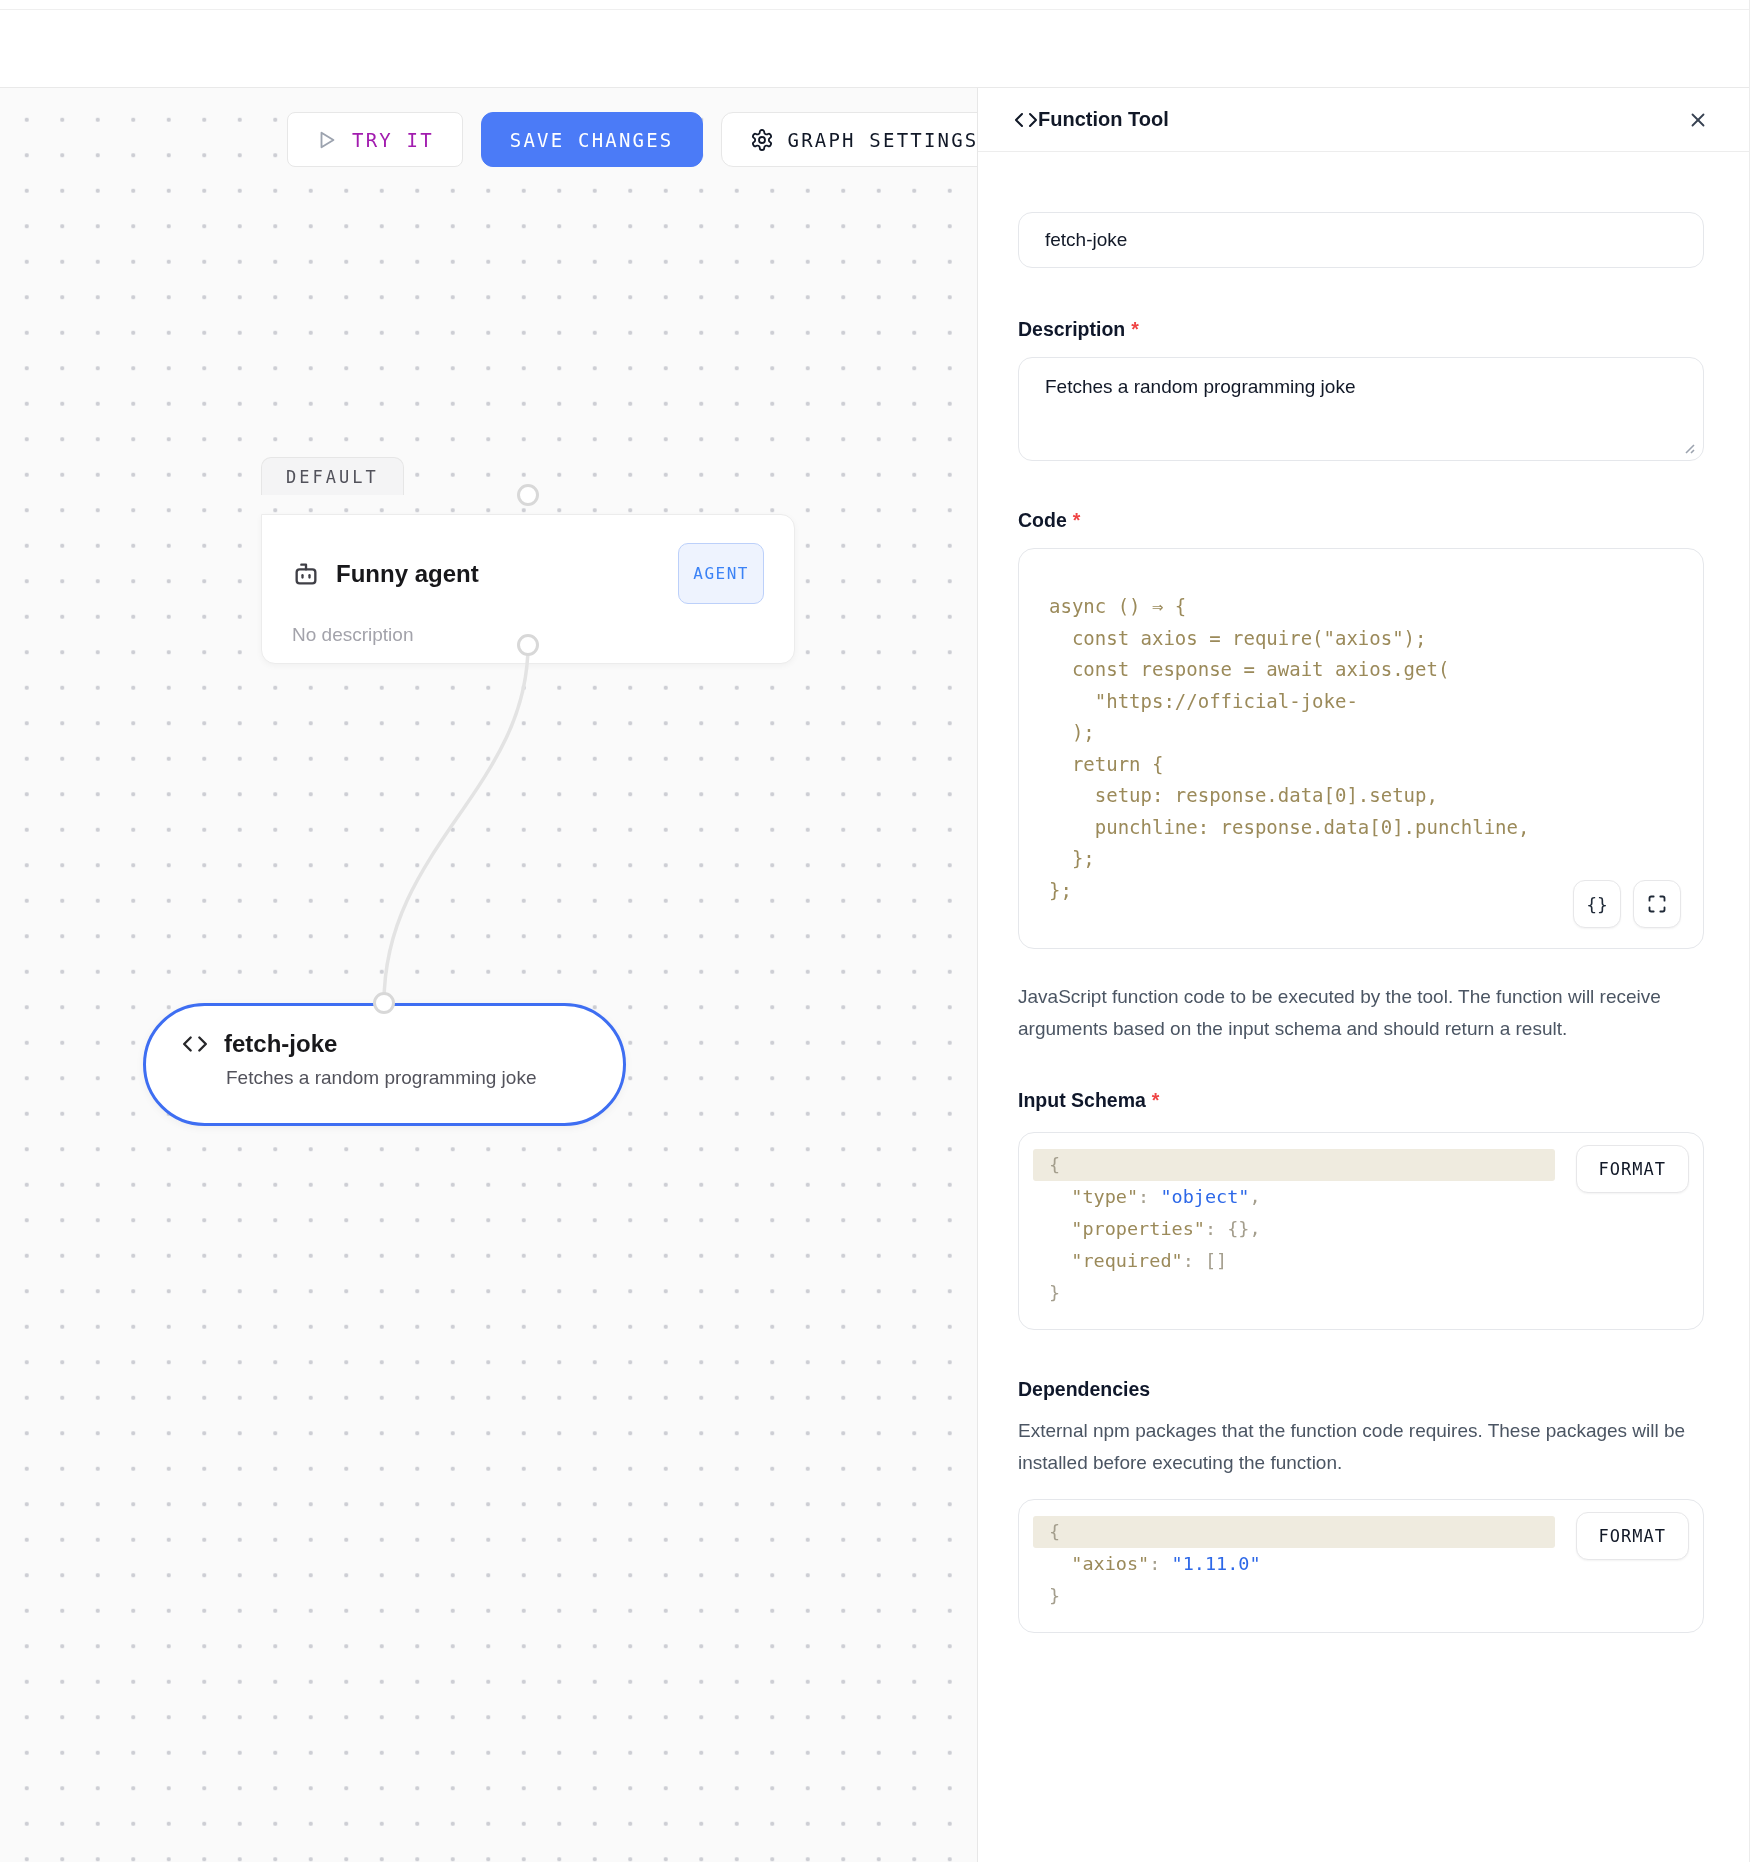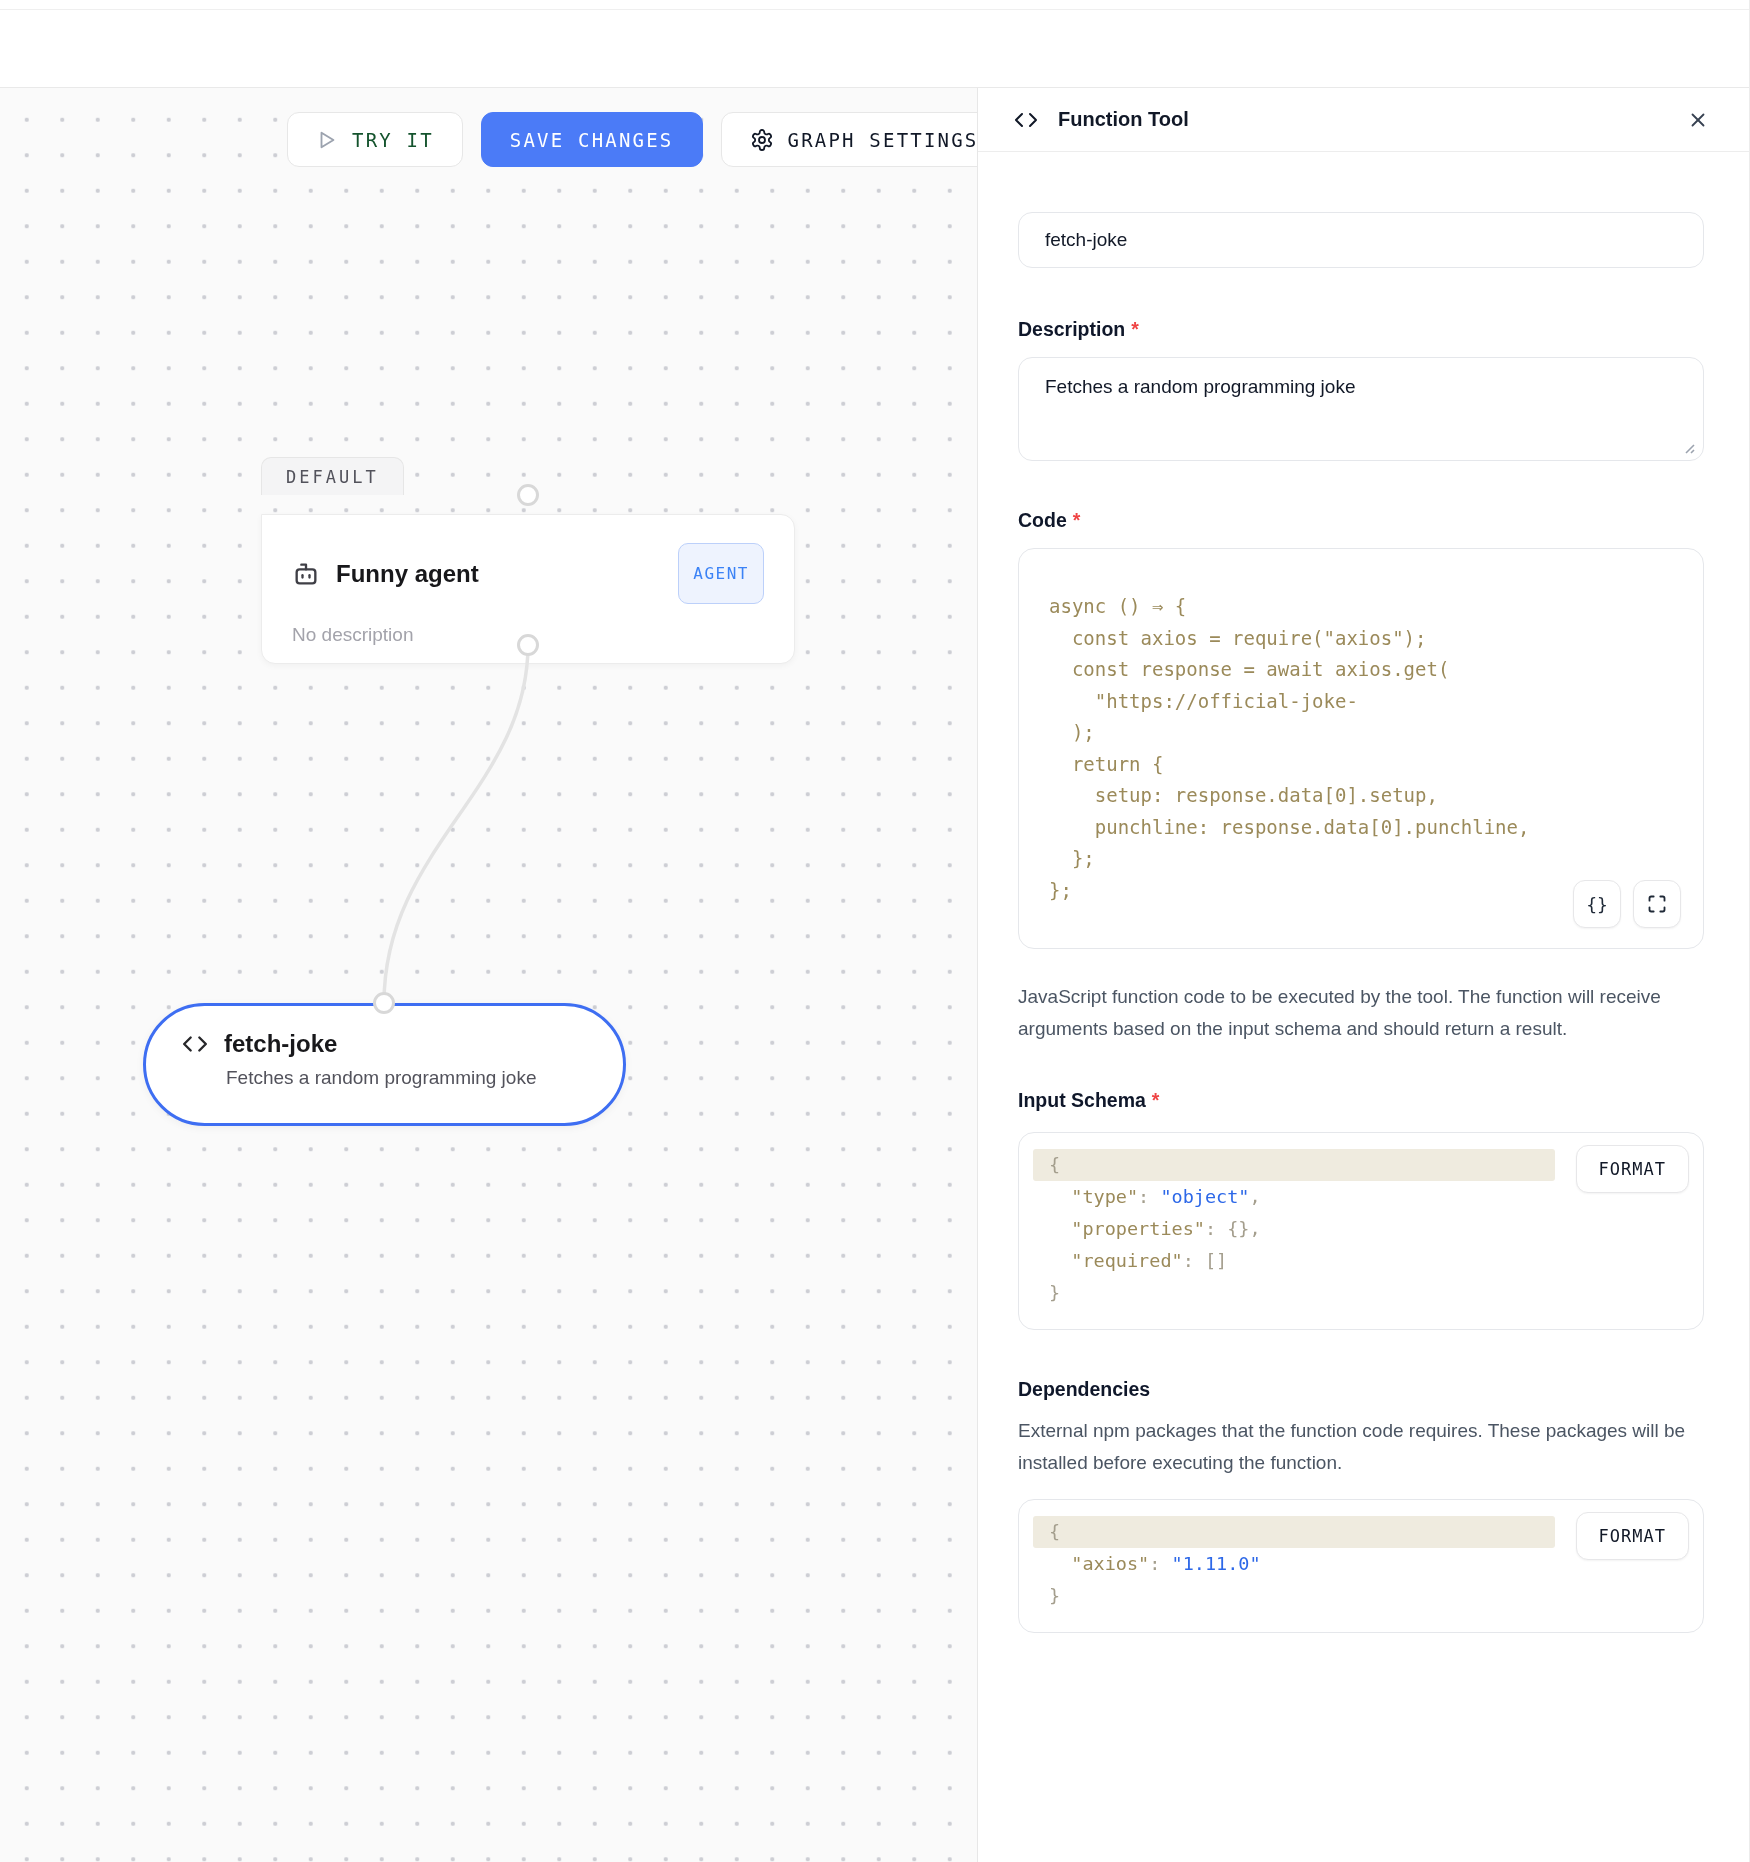--- a/index.html
+++ b/index.html
@@ -15,21 +15,21 @@
 
   
   .canvas { position:relative; width:977px; height:1774px; background:#fafafa;
     background-image:radial-gradient(circle,#cdced4 2px,transparent 2.2px);
     background-size:35.5px 35.5px; background-position:9px 14px; overflow:hidden; flex:none; }
 
   .toolbar { position:absolute; top:24px; left:287px; display:flex; gap:18px; }
   .btn { display:inline-flex; align-items:center; gap:14px; height:55px; padding:0 28px; border-radius:12px;
     font-family:"DejaVu Sans Mono","Liberation Mono",monospace; font-size:19px; letter-spacing:2.2px; cursor:pointer;
     background:#ffffff; border:1.5px solid #e7e7e7; color:#111827; white-space:nowrap; }
-  .btn-muted { color:#14532d; }
+  .btn-muted { color:#a21caf;border-radius:8px; }
   .btn-primary { background:#4b7bf7; border:1.5px solid #4b7bf7; color:#ffffff; }
   .btn svg { flex:none; }
 
   
   .group-tab { position:absolute; left:261px; top:369px; height:38px; display:flex; align-items:center;
     padding:0 24px; background:#f4f4f5; border:1.5px solid #e6e6e6; border-bottom:none; border-radius:10px 10px 0 0;
     font-family:"DejaVu Sans Mono","Liberation Mono",monospace; font-size:17px; letter-spacing:3px; color:#52525b; }
 
   .agent-node { position:absolute; left:261px; top:426px; width:534px; height:150px; background:#ffffff;
     border:1.5px solid #ececec; border-radius:0 14px 14px 14px; box-shadow:0 2px 6px rgba(0,0,0,0.04); padding:28px 30px; }
@@ -43,21 +43,21 @@
     border:3px solid #3e6ef2; border-radius:62px; box-shadow:0 2px 8px rgba(0,0,0,0.05); padding:24px 36px; }
   .tool-row { display:flex; align-items:center; gap:16px; }
   .tool-title { font-size:24px; font-weight:700; color:#18181b; }
   .tool-desc { margin-top:9px; margin-left:44px; font-size:19px; color:#52525b; }
 
   .connector { position:absolute; width:22px; height:22px; border-radius:50%; background:#ffffff; border:3px solid #d8d8d8; z-index:3; }
   svg.edges { position:absolute; left:0; top:0; z-index:1; }
 
   
   .panel { width:773px; flex:none; background:#ffffff; border-left:1.5px solid #e7e7e7; display:flex; flex-direction:column; }
-  .panel-header { height:64px; flex:none; display:flex; align-items:center; gap:20px; padding:0 36px; border-bottom:1.5px solid #ededed; }
+  .panel-header { height:64px; flex:none; display:flex; align-items:center; gap:0; padding:0 36px; border-bottom:1.5px solid #ededed; }
   .panel-title { font-size:20px; font-weight:600; color:#111827; }
   .panel-close { margin-left:auto; width:32px; height:32px; display:flex; align-items:center; justify-content:center; cursor:pointer; color:#374151; }
 
   .panel-body { padding:44px 46px 60px 40px; overflow:hidden; }
   .field-label { font-size:19.5px; font-weight:600; color:#0f172a; }
   .req { color:#ef4444; margin-left:6px; font-weight:600; }
 
   .text-input { margin-top:16px; width:100%; height:56px; border:1.5px solid #e5e7eb; border-radius:14px; padding:0 26px;
     font-size:19px; color:#111827; font-family:"Liberation Sans","DejaVu Sans",sans-serif; background:#fff; outline:none; }
 

